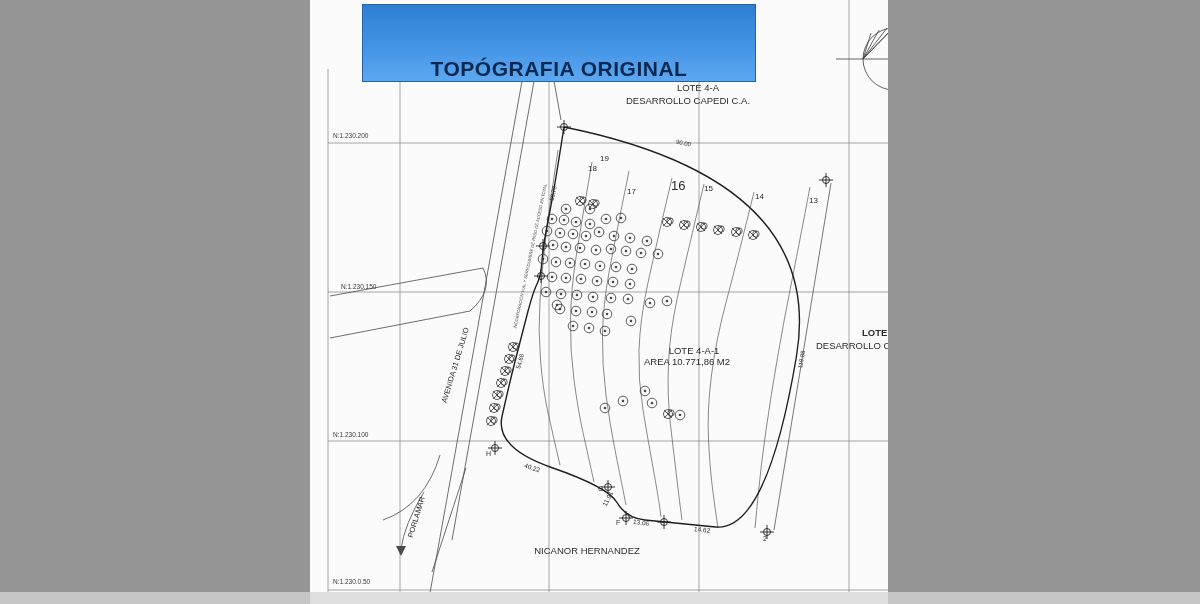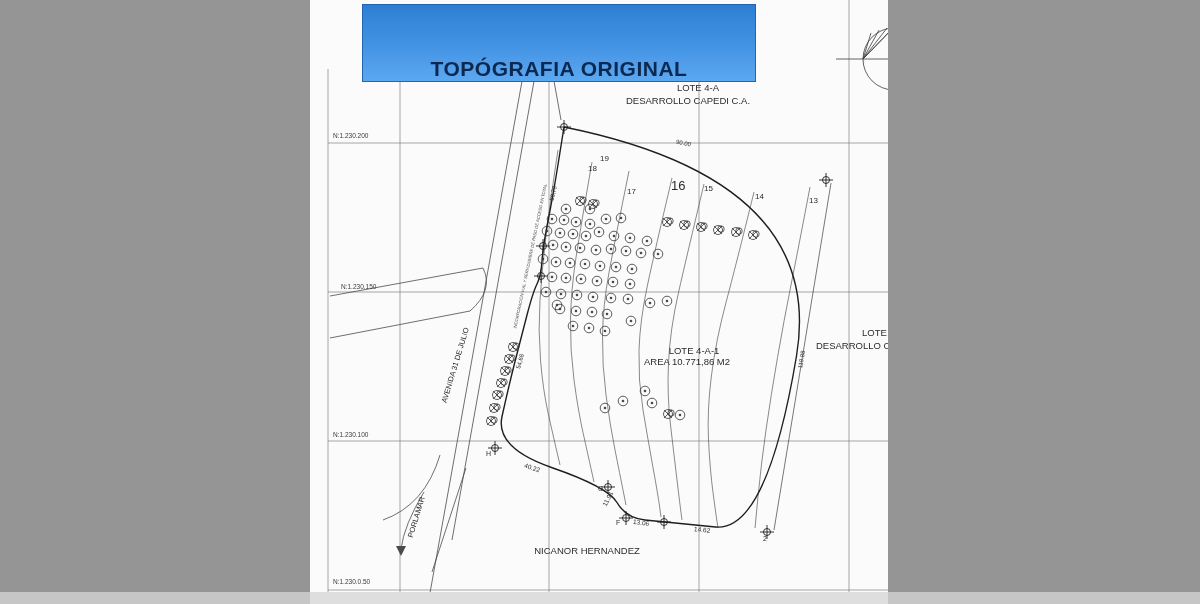--- a/index.html
+++ b/index.html
@@ -297,21 +297,21 @@
     <div class="lbl nlbl" style="left:341px;top:283px;">N:1.230.150</div>
     <div class="lbl nlbl" style="left:333px;top:431px;">N:1.230.100</div>
     <div class="lbl nlbl" style="left:333px;top:578px;">N:1.230.0.50</div>
 
     <div class="lbl ctr" style="left:648px;top:83px;width:100px;font-size:9.5px;">LOTE 4-A</div>
     <div class="lbl ctr" style="left:608px;top:96px;width:160px;font-size:9.5px;text-align:center;">DESARROLLO CAPEDI C.A.</div>
 
     <div class="lbl ctr" style="left:644px;top:346px;width:100px;font-size:9.5px;text-align:center;">LOTE 4-A-1</div>
     <div class="lbl ctr" style="left:607px;top:357px;width:160px;font-size:9.5px;">AREA 10.771,86 M2</div>
 
-    <div class="lbl" style="left:862px;top:328px;font-size:9.5px;">LOTE</div>
+    <div class="lbl" style="left:862px;top:328px;font-size:9.5px;font-weight:bold;">LOTE</div>
     <div class="lbl" style="left:816px;top:341px;font-size:9.5px;">DESARROLLO CA</div>
 
     <div class="lbl ctr" style="left:507px;top:546px;width:160px;font-size:9.5px;">NICANOR HERNANDEZ</div>
 
     <div class="lbl ctr" style="left:396px;top:361px;width:120px;font-size:7.5px;transform:rotate(-73deg);">AVENIDA 31 DE JULIO</div>
     <div class="lbl ctr" style="left:372px;top:513px;width:90px;font-size:7.5px;transform:rotate(-73deg);">PORLAMAR</div>
     <div class="lbl" style="left:513px;top:70px;font-size:7px;transform:rotate(-90deg);">M</div>
     <div class="lbl ctr" style="left:451px;top:254px;width:160px;font-size:4.2px;transform:rotate(-78deg);color:#4a4a4a;">INCORPORACION VIAL Y SERVIDUMBRE DE PASO DE ACCESO EN TOTAL</div>
 
     <div class="lbl" style="left:871px;top:59px;font-size:13px;padding-left:32px;">NO</div>

